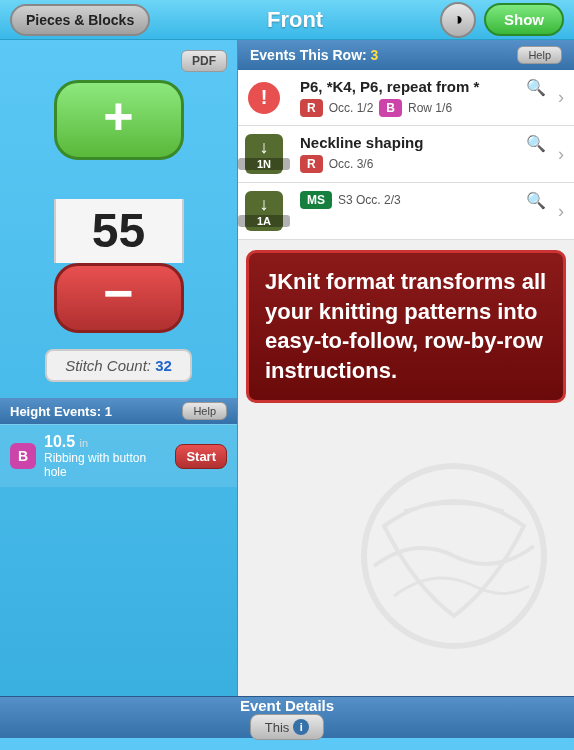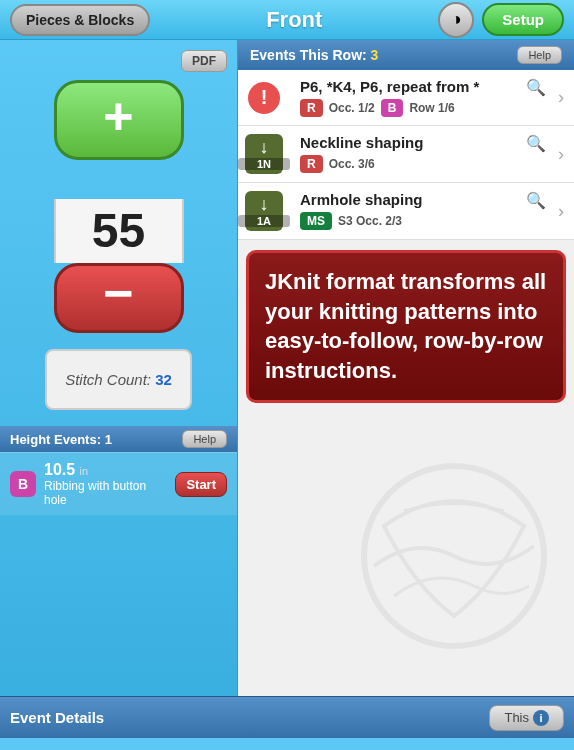--- a/index.html
+++ b/index.html
@@ -163,21 +163,21 @@
       font-weight: bold;
       line-height: 1;
       margin-top: -10px;
     }
 
     
     .stitch-count {
       border: 2px solid #ccc;
       border-radius: 8px;
       background: #f0f0f0;
-      padding: 20px 18px;
+      padding: 6px 18px;
       font-size: 15px;
       font-style: italic;
       color: #555;
       margin-bottom: 16px;
     }
 
     .stitch-count strong {
       color: #2266cc;
       font-style: normal;
     }
@@ -415,21 +415,20 @@
       border-radius: 4px;
       padding: 2px 7px;
       font-size: 12px;
       font-weight: bold;
       color: #fff;
     }
 
     .tag-text {
       font-size: 12px;
       color: #555;
-      font-weight: bold;
     }
 
     .event-item-chevron {
       display: flex;
       align-items: center;
       padding-right: 10px;
       color: #aaa;
       font-size: 18px;
     }
 
@@ -462,20 +461,21 @@
 
     
     .bottom-bar {
       height: 42px;
       background: linear-gradient(to bottom, #5590c8, #3570a8);
       display: flex;
       align-items: center;
       justify-content: space-between;
       padding: 0 10px;
       border-top: 1px solid #2a5888;
+      flex-direction: column;
     }
 
     .bottom-bar-title {
       font-size: 15px;
       font-weight: bold;
       color: #fff;
     }
 
     .btn-show {
       background: linear-gradient(to bottom, #e8e8e8, #b8b8b8);
@@ -506,21 +506,21 @@
 </head>
 <body>
 
 <div class="header">
   <button class="btn-pieces">Pieces &amp; Blocks</button>
   <span class="header-title">Front</span>
   <div class="header-right">
     <button class="btn-theme">
       <span>◑</span>
     </button>
-    <button class="btn-setup">Setup</button>
+    <button class="btn-setup">Show</button>
   </div>
 </div>
 
 <div class="main-content">
 
   <div class="left-panel">
     <button class="btn-pdf">PDF</button>
 
     <button class="btn-plus">
       <span>+</span>
@@ -609,21 +609,20 @@
     </div>
 
     <div class="event-item">
       <div class="event-item-icon">
         <div class="arrow-down-box">
           <span class="arrow">↓</span>
           <span class="label">1A</span>
         </div>
       </div>
       <div class="event-item-content">
-        <div class="event-item-title">Armhole shaping</div>
         <div class="event-item-tags">
           <span class="tag-ms">MS</span>
           <span class="tag-text">S3 Occ. 2/3</span>
         </div>
       </div>
       <button class="search-btn">🔍</button>
       <div class="event-item-chevron">›</div>
     </div>
 
     <div class="promo-banner">

